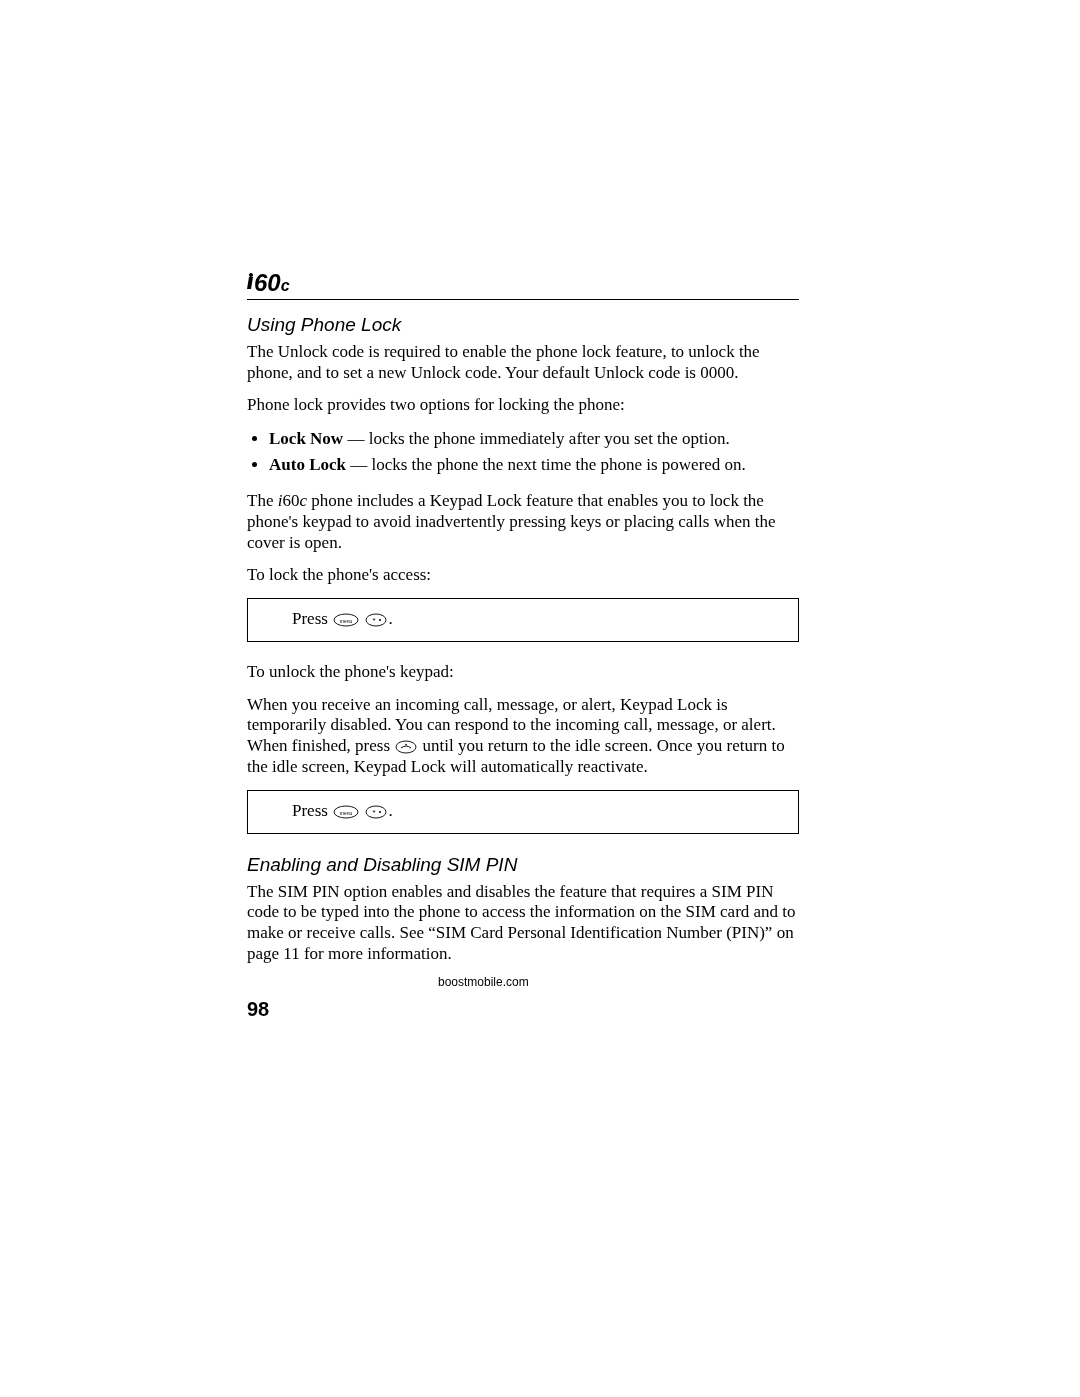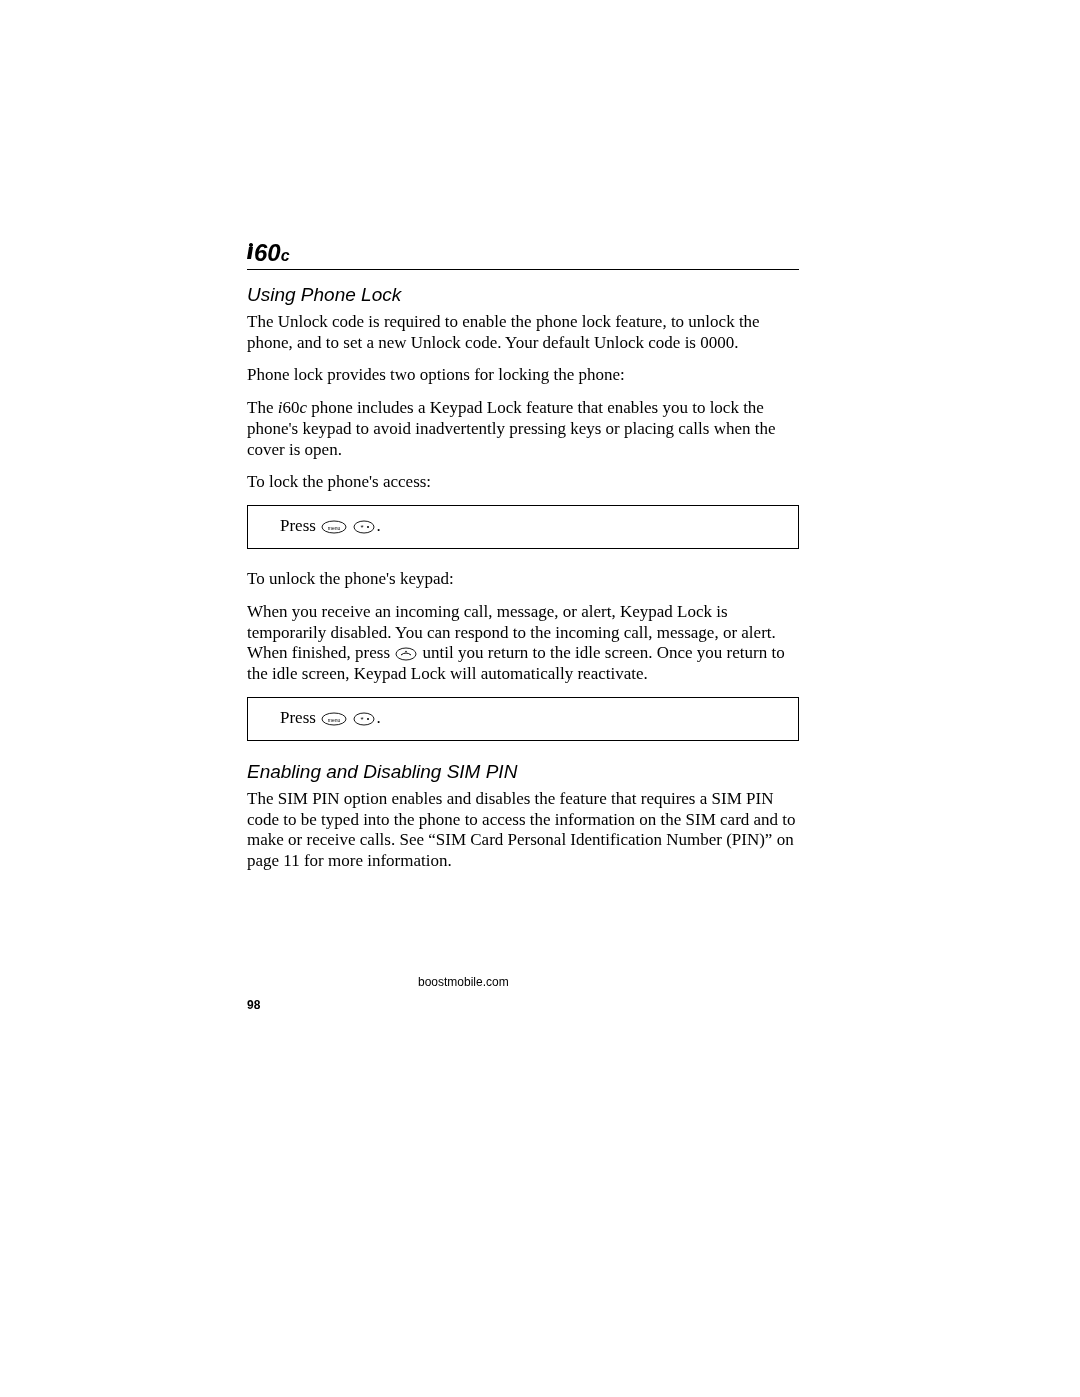--- a/index.html
+++ b/index.html
@@ -8,21 +8,21 @@
     background: #fff;
     font-family: "Times New Roman", Times, serif;
     color: #000;
     width: 1080px;
     height: 1397px;
     position: relative;
   }
   .page {
     position: absolute;
     left: 247px;
-    top: 239px;
+    top: 269px;
     width: 552px;
   }
   .logo {
     font-style: italic;
     font-weight: bold;
     font-size: 24px;
     font-family: Arial, Helvetica, sans-serif;
     letter-spacing: 0px;
     margin-bottom: 2px;
   }
@@ -52,44 +52,44 @@
     padding-left: 22px;
   }
   ul.bul li {
     font-size: 17px;
     line-height: 1.35;
     margin-bottom: 3px;
   }
   .box {
     border: 1px solid #000;
     margin: 8px 0 20px 0;
-    padding: 10px 18px 12px 32px;
+    padding: 10px 18px 12px 44px;
     font-size: 17px;
   }
   .key-icon {
     display: inline-block;
     vertical-align: -3px;
     margin: 0 1px;
   }
   .key-icon svg { display: block; }
   .footer-site {
     position: absolute;
     top: 975px;
-    left: 418px;
+    left: 438px;
     font-family: Arial, Helvetica, sans-serif;
     font-size: 12px;
     font-weight: 400;
     color: #000;
   }
   .page-num {
     position: absolute;
     top: 998px;
     left: 247px;
     font-family: Arial, Helvetica, sans-serif;
-    font-size: 12px;
+    font-size: 20px;
     font-weight: bold;
   }
   .b { font-weight: bold; }
   .i { font-style: italic; }
 </style>
 </head>
 <body>
 
 <div class="page">
 
@@ -99,20 +99,28 @@
           <path d="M4 4 a2 2 0 1 0 0.01 0 M2 8 h4 l-2 12 h-4 z" fill="#000"></path>
         </svg>
     </span><span>60</span><span class="c">c</span>
   </div>
   <hr class="rule">
 
   <div class="section-h">Using Phone Lock</div>
   <div class="para">The Unlock code is required to enable the phone lock feature, to unlock the phone, and to set a new Unlock code. Your default Unlock code is 0000.</div>
   <div class="para">Phone lock provides two options for locking the phone:</div>
 
+  <ul class="bul">
+    <li>
+      <span class="b">Lock Now</span><span> — locks the phone immediately after you set the option.</span>
+    </li>
+    <li>
+      <span class="b">Auto Lock</span><span> — locks the phone the next time the phone is powered on.</span>
+    </li>
+  </ul>
 
   <div class="para">
     <span>The </span><span class="i">i</span><span>60</span><span class="i">c</span><span> phone includes a Keypad Lock feature that enables you to lock the phone's keypad to avoid inadvertently pressing keys or placing calls when the cover is open.</span>
   </div>
   <div class="para">To lock the phone's access:</div>
 
   <div class="box">
     <span>Press </span><span class="key-icon"><svg width="26" height="14" viewBox="0 0 26 14">
           <ellipse cx="13" cy="7" rx="12" ry="6" fill="none" stroke="#000" stroke-width="0.9"></ellipse>
           <text x="13" y="10" font-size="5" text-anchor="middle" font-family="Arial">menu</text>

